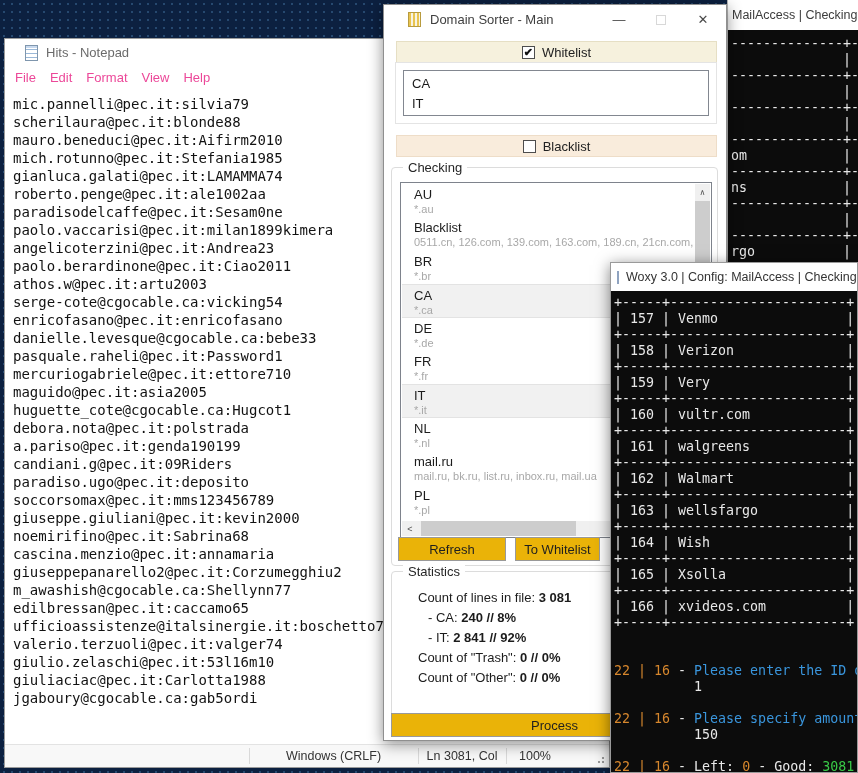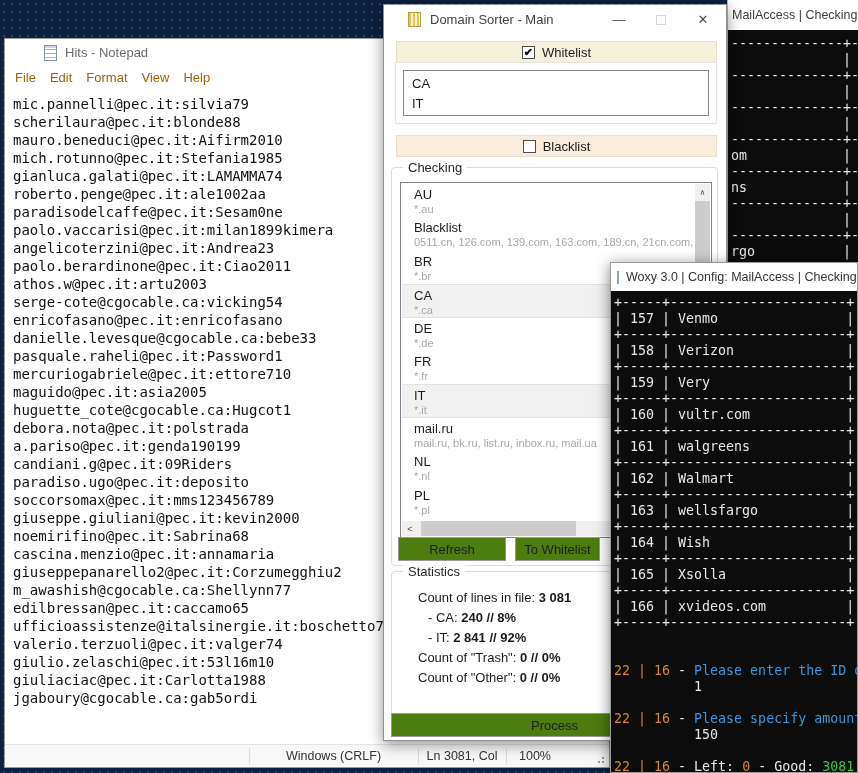--- a/index.html
+++ b/index.html
@@ -9,25 +9,25 @@
     background-color:#0c2040;
     background-image: radial-gradient(circle, #26486f 1px, transparent 1.3px);
     background-size: 8px 8px;
     overflow:hidden;
   }
   .window { position:absolute; background:#fff; }
   .titlebar { position:absolute; left:0; top:0; right:0; background:#fff; display:flex; align-items:center; overflow:hidden; white-space:nowrap; }
 
   
   #notepad { left:4px; top:38px; width:606px; height:730px; border:1px solid #9b9b9b; z-index:10; }
-  #notepad .titlebar { height:27px; padding-left:5px;margin-left:34px; }
+  #notepad .titlebar { height:27px; padding-left:20px; }
   .np-icon { width:13px; height:16px; background:#fdfdfd; border:1px solid #7f96ad; box-shadow: inset 0 2px 0 #c8d9ee; background-image:repeating-linear-gradient(#fff 0 3px, #9ab8d8 3px 4px); margin-right:8px; }
   #notepad .title-text { font-size:13px; color:#6b6b6b; }
   #np-menu { position:absolute; left:0; top:27px; right:0; height:22px; display:flex; align-items:center; padding-left:3px; background:#fff; }
-  .menu-item { font-size:13px; color:#a16207; padding:0 7px; }
+  .menu-item { font-size:13px; color:#ec4899; padding:0 7px; }
   #np-content { position:absolute; left:0; top:49px; right:0; bottom:23px; background:#fff; overflow:hidden; padding:7px 12px 0 8px; }
   .np-line { font-family:"DejaVu Sans Mono", monospace; font-size:14px; line-height:18px; color:#121212; white-space:pre; }
   #np-status { position:absolute; left:0; bottom:0; right:0; height:23px; background:#f8f8f8; border-top:1px solid #e3e3e3; font-size:12.5px; color:#333; }
   .st-div { position:absolute; top:3px; bottom:3px; width:1px; background:#d9d9d9; }
   .st-field { position:absolute; top:0; height:23px; line-height:23px; text-align:center; }
   #st-grip { position:absolute; right:4px; bottom:3px; width:10px; height:10px;
     background-image: radial-gradient(circle, #9a9a9a 1px, transparent 1.2px); background-size:4px 4px; background-position:bottom right;
     clip-path: polygon(100% 0, 100% 100%, 0 100%); }
 
   
@@ -66,21 +66,21 @@
   .preset-item.sel { background:#f1f1f1; border-top:1px solid #e3e3e3; border-bottom:1px solid #e3e3e3; }
   .preset-name { font-size:13px; color:#1c1c1c; line-height:16px; margin-top:1px; }
   .preset-detail { font-size:11px; color:#a8a8a8; line-height:13px; }
   .vscroll { position:absolute; right:1px; top:1px; width:15px; height:338px; background:#f0f0f0; }
   .varrow { height:16px; display:flex; align-items:center; justify-content:center; font-size:8px; color:#505050; }
   .vthumb { position:absolute; left:0; top:17px; width:15px; height:300px; background:#cdcdcd; }
   .hscroll { position:absolute; left:1px; bottom:1px; height:15px; right:17px; background:#f0f0f0; }
   .harrow { position:absolute; left:0; top:0; width:16px; height:15px; display:flex; align-items:center; justify-content:center; font-size:9px; color:#505050; }
   .hthumb { position:absolute; left:19px; top:0; width:155px; height:15px; background:#cdcdcd; }
 
-  .btn { position:absolute; background:#4d7c0f; border:1px solid #999; font-size:13px; color:#1f1f1f; display:flex; align-items:center; justify-content:center; }
+  .btn { position:absolute; background:#eab308; border:1px solid #999; font-size:13px; color:#1f1f1f; display:flex; align-items:center; justify-content:center; }
   #btn-refresh { left:14px; top:532px; width:108px; height:24px; }
   #btn-towl { left:131px; top:532px; width:85px; height:24px; }
   #btn-process { left:7px; top:708px; width:327px; height:24px; }
 
   #stats-rows { position:absolute; left:26px; top:16px; right:6px; }
   .stat-row { height:20px; line-height:20px; font-size:13px; color:#1c1c1c; white-space:nowrap; }
   .stat-row.indent { padding-left:10px; }
   .stat-val { font-weight:bold; }
 
   
@@ -235,26 +235,26 @@
             </div>
             <div class="preset-item">
               <div class="preset-name">FR</div>
               <div class="preset-detail">*.fr</div>
             </div>
             <div class="preset-item sel">
               <div class="preset-name">IT</div>
               <div class="preset-detail">*.it</div>
             </div>
             <div class="preset-item">
+              <div class="preset-name">NL</div>
+              <div class="preset-detail">*.nl</div>
+            </div>
+            <div class="preset-item">
               <div class="preset-name">mail.ru</div>
               <div class="preset-detail">mail.ru, bk.ru, list.ru, inbox.ru, mail.ua</div>
-            </div>
-            <div class="preset-item">
-              <div class="preset-name">NL</div>
-              <div class="preset-detail">*.nl</div>
             </div>
             <div class="preset-item">
               <div class="preset-name">PL</div>
               <div class="preset-detail">*.pl</div>
             </div>
           </div>
         <div class="vscroll">
           <div class="varrow">∧</div>
           <div class="vthumb"></div>
         </div>

